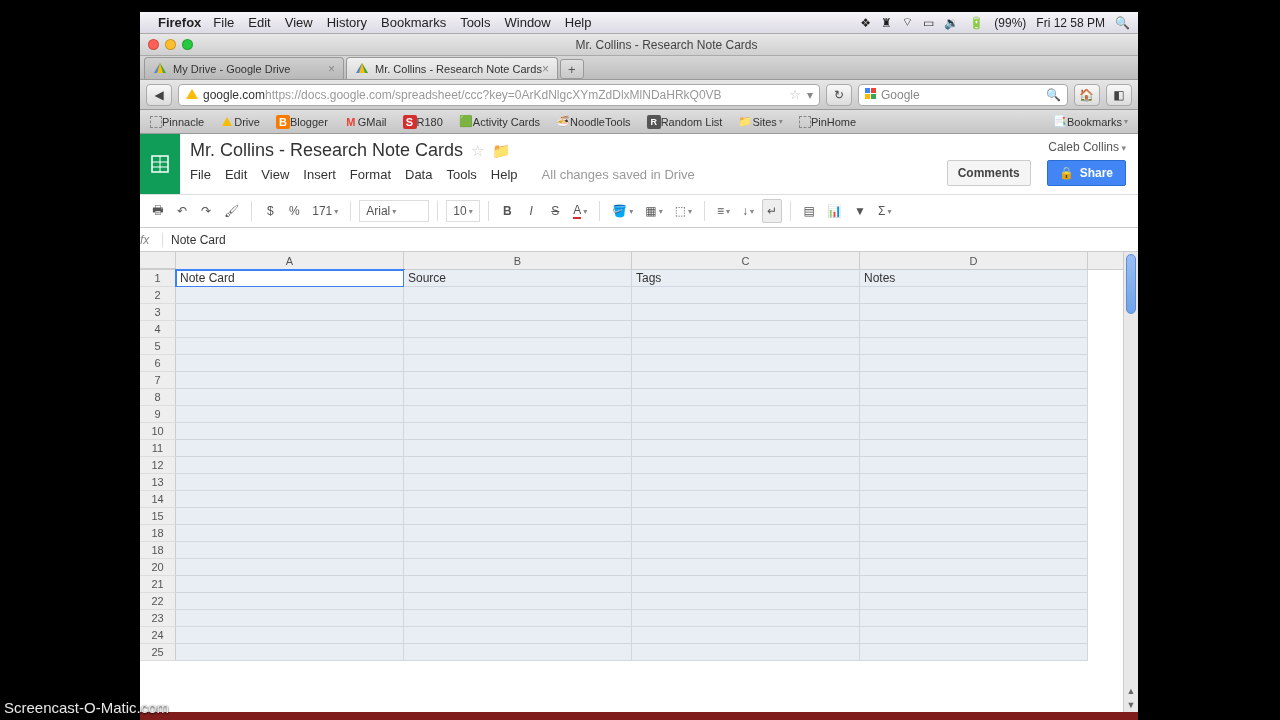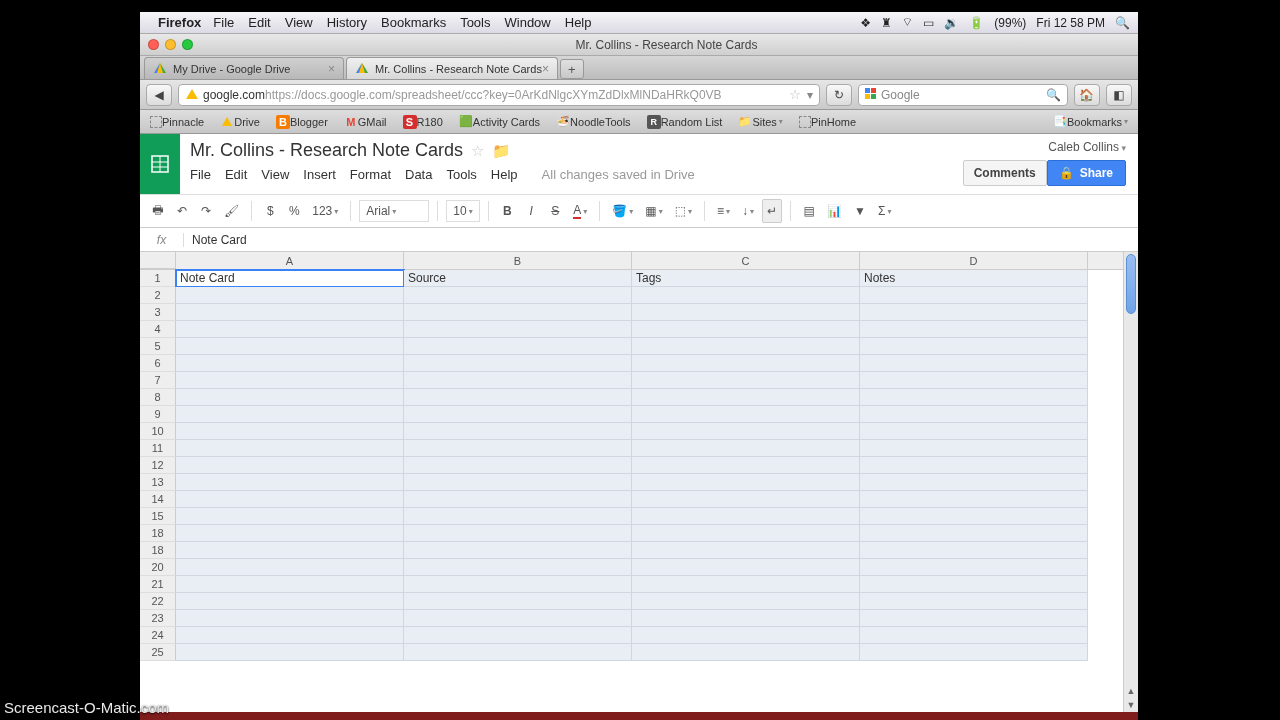--- a/index.html
+++ b/index.html
@@ -54,35 +54,35 @@
 .gs-header-main { flex: 1; padding: 6px 10px 0 10px; position: relative; }
 .gs-title-row { display: flex; align-items: center; gap: 8px; }
 .gs-title { font-size: 18px; color: #333; }
 .gs-star { color: #ccc; font-size: 15px; }
 .gs-folder { color: #999; font-size: 15px; }
 .gs-menus { display: flex; gap: 14px; margin-top: 6px; font-size: 13px; color: #333; align-items: center; }
 .gs-saved { color: #999; margin-left: 10px; }
 .gs-header-right { display: flex; flex-direction: column; align-items: flex-end; padding: 6px 12px; gap: 6px; }
 .gs-user { font-size: 12px; color: #555; }
 .gs-user::after { content: " ▾"; color: #888; font-size: 9px; }
-.gs-buttons { display: flex; gap: 0; }
+.gs-buttons { display: flex; gap: 16px; }
 .btn-comments { background: #f5f5f5; border: 1px solid #ccc; border-radius: 2px; padding: 5px 10px; font-size: 12px; color: #444; font-weight: bold; }
 .btn-share { background: #4285f4; border: 1px solid #2a6fd6; border-radius: 2px; padding: 5px 12px; font-size: 12px; color: #fff; font-weight: bold; display: flex; align-items: center; gap: 5px; }
 
 
 .gs-toolbar { height: 34px; border-top: 1px solid #ddd; border-bottom: 1px solid #ccc; display: flex; align-items: center; padding: 0 8px; gap: 4px; font-size: 12px; color: #555; background: #fff; }
 .tbtn { min-width: 20px; height: 24px; display: flex; align-items: center; justify-content: center; padding: 0 4px; border-radius: 2px; }
 .tsep { width: 1px; height: 20px; background: #ddd; margin: 0 4px; }
 .tdrop::after { content: " ▾"; font-size: 8px; color: #888; margin-left: 2px; }
 .fontbox { width: 70px; border: 1px solid #ddd; height: 22px; display: flex; align-items: center; padding: 0 6px; font-size: 12px; }
 .sizebox { width: 34px; border: 1px solid #ddd; height: 22px; display: flex; align-items: center; padding: 0 6px; font-size: 12px; }
 
 
 .formulabar { height: 24px; border-bottom: 1px solid #ccc; display: flex; align-items: center; font-size: 12px; color: #555; background: #fff; }
-.formulabar .fx { width: 44px; text-align: center; color: #888; font-style: italic; border-right: 1px solid #ddd; }
+.formulabar .fx { width: 23px; color: #888; font-style: italic; border-right: 1px solid #ddd; }
 .formulabar .fval { padding: 0 8px; color: #333; }
 
 
 .grid-wrap { display: flex; height: 460px; background: #fff; position: relative; }
 .colheaders { display: flex; height: 18px; background: #eee; border-bottom: 1px solid #ccc; }
 .corner { width: 36px; background: #eee; border-right: 1px solid #ccc; border-bottom: 1px solid #ccc; }
 .colh { border-right: 1px solid #ccc; text-align: center; font-size: 11px; color: #555; line-height: 18px; background: #eee; }
 .row { display: flex; height: 17px; }
 .rowh { width: 36px; background: #eee; border-right: 1px solid #ccc; border-bottom: 1px solid #ddd; text-align: center; font-size: 11px; color: #555; line-height: 17px; }
 .cell { border-right: 1px solid #d0d7de; border-bottom: 1px solid #d0d7de; background: #e8eef4; font-size: 12px; padding: 0 4px; line-height: 17px; color: #333; overflow: hidden; white-space: nowrap; }
@@ -277,21 +277,21 @@
   </div>
 
   <div class="gs-toolbar">
     <div class="tbtn">🖶</div>
     <div class="tbtn">↶</div>
     <div class="tbtn">↷</div>
     <div class="tbtn">🖌</div>
     <div class="tsep"></div>
     <div class="tbtn">$</div>
     <div class="tbtn">%</div>
-    <div class="tbtn tdrop">123</div>
+    <div class="tbtn tdrop">171</div>
     <div class="tsep"></div>
     <div class="fontbox tdrop">Arial</div>
     <div class="tsep"></div>
     <div class="sizebox tdrop">10</div>
     <div class="tsep"></div>
     <div class="tbtn">
         <b>B</b>
       </div>
     <div class="tbtn">
         <i>I</i>

